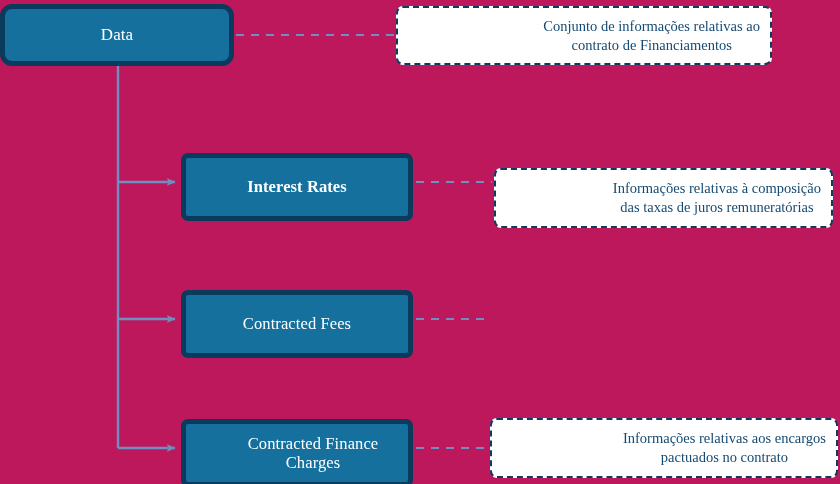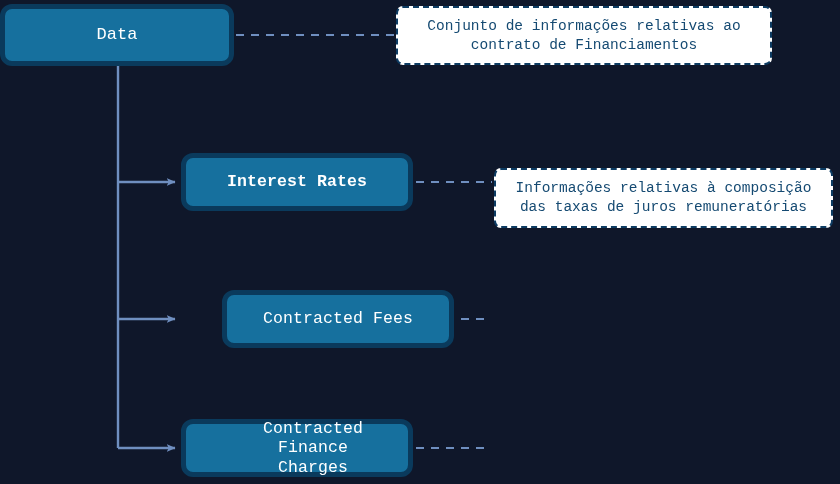--- a/index.html
+++ b/index.html
@@ -4,23 +4,23 @@
 <style>
   html, body {
     margin: 0;
     padding: 0;
     background: #ffffff;
   }
   #canvas {
     position: relative;
     width: 840px;
     height: 484px;
-    background: #0f172a;
+    background: #be185d;
     overflow: hidden;
-    font-family: Liberation Mono, monospace;
+    font-family: Liberation Serif, serif;
   }
   #connectors {
     position: absolute;
     left: 0;
     top: 0;
     width: 840px;
     height: 484px;
   }
   .node {
     position: absolute;
@@ -46,39 +46,40 @@
     left: 0px;
     top: 4px;
     width: 234px;
     height: 62px;
     font-size: 17px;
     font-weight: 400;
   }
   .node.child {
     left: 181px;
     width: 232px;
-    height: 58px;
+    height: 68px;
     font-size: 16.5px;
+    border-radius: 7px;
   }
   .node.child.bold { font-weight: 700; }
   .node.child.normal { font-weight: 400; }
   .node.c1 { top: 153px; }
-  .node.c2 { top: 290px; margin-left: 41px; }
+  .node.c2 { top: 290px; }
   .node.c3 { top: 419px; padding-left: 32px; }
 
   .note {
     position: absolute;
     box-sizing: border-box;
     background: #ffffff;
     border: 2px dashed #0d3c63;
     border-radius: 7px;
     color: #154a72;
     display: flex;
     align-items: center;
-    justify-content: center;
+    justify-content: flex-end;
     text-align: center;
     line-height: 1.28;
     font-size: 14.5px;
     font-weight: 400;
     z-index: 2;
   }
   .note-label {
     display: block;
     padding: 0 10px;
     white-space: pre-line;
@@ -135,14 +136,18 @@
     <span class="note-label">Conjunto de informações relativas ao
 contrato de Financiamentos</span>
   </div>
 
   <div class="note n1">
     <span class="note-label">Informações relativas à composição
 das taxas de juros remuneratórias</span>
   </div>
 
 
+  <div class="note n3">
+    <span class="note-label">Informações relativas aos encargos
+pactuados no contrato</span>
+  </div>
 
 </div>
 
 </body></html>

